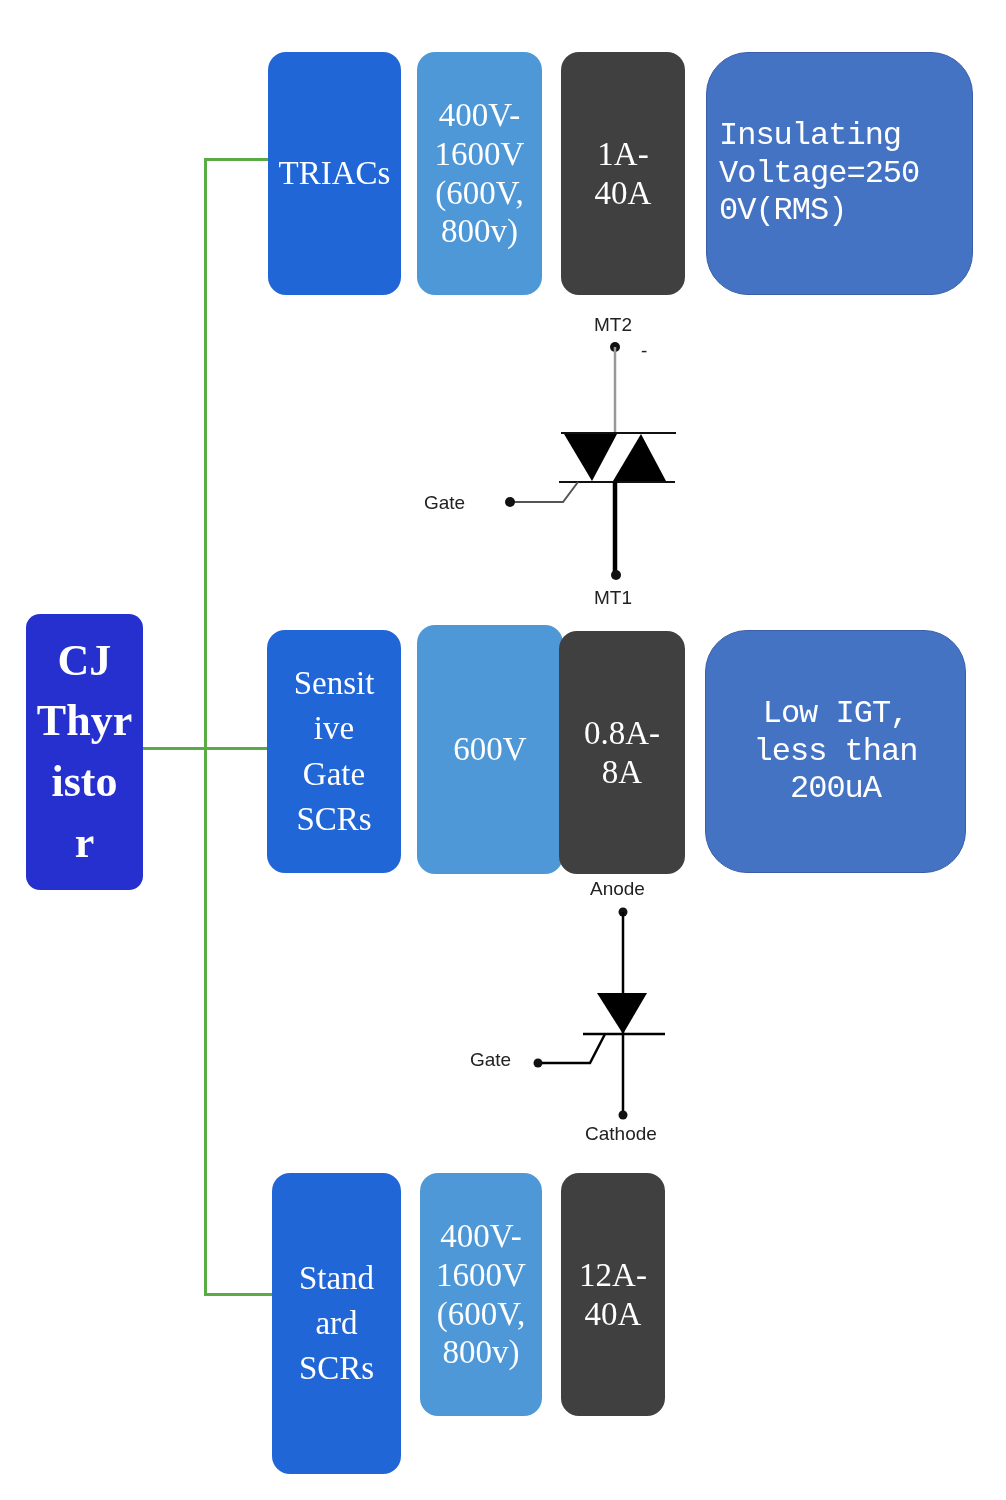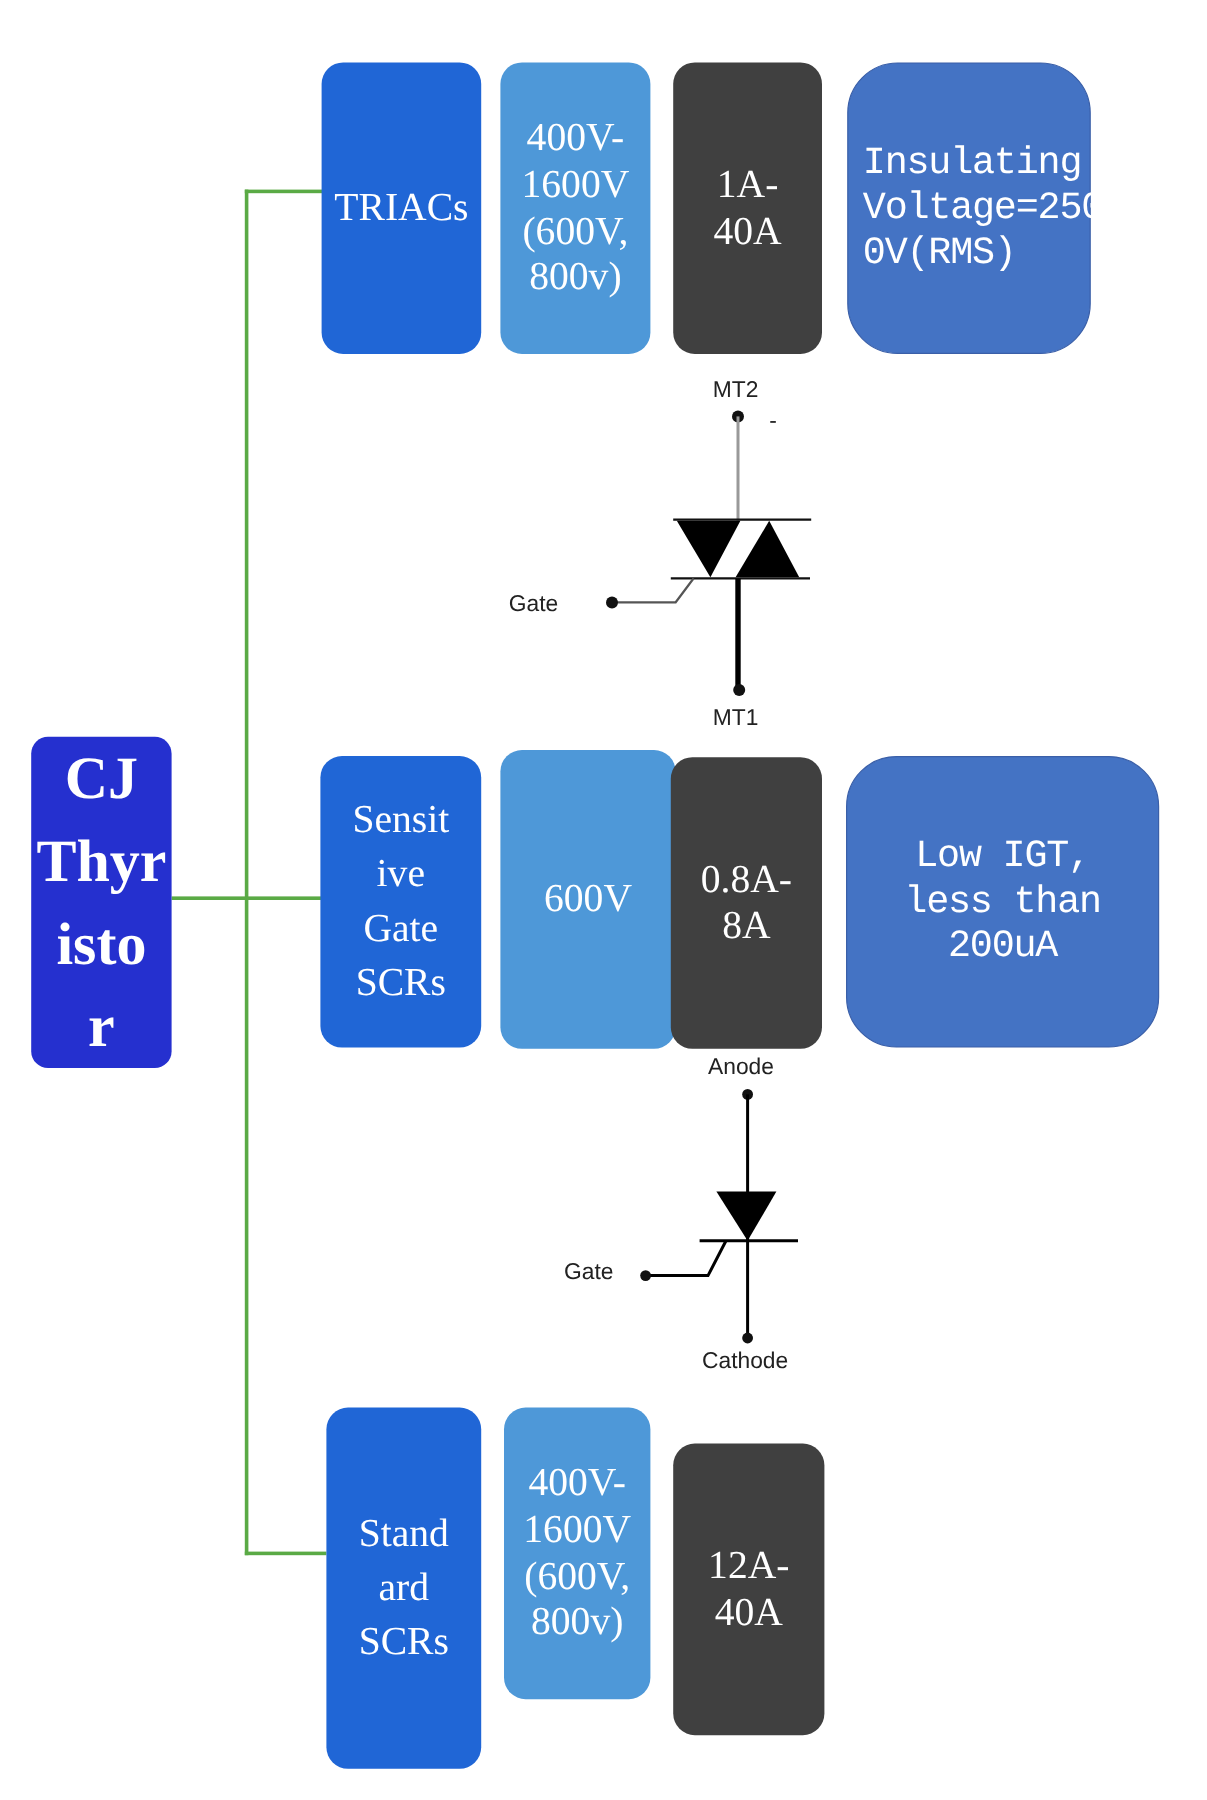--- a/index.html
+++ b/index.html
@@ -2,21 +2,21 @@
 <html><head>
   <meta charset="utf-8">
   <style>
     html, body { margin: 0; padding: 0; background: #ffffff; }
     body { width: 1006px; height: 1500px; position: relative; overflow: hidden;
            font-family: "Liberation Serif", "DejaVu Serif", serif; }
     .box { position: absolute; box-sizing: border-box; color: #ffffff;
            display: flex; align-items: center; justify-content: center;
            text-align: center; border-radius: 18px; }
     .box .txt { white-space: pre-line; line-height: 1.18; }
-    .root { background: #2530cf; border-radius: 14px; font-weight: bold; font-size: 50px; line-height: 1.35; }
+    .root { background: #2530cf; border-radius: 14px; font-weight: bold; font-size: 44px; line-height: 1.35; }
     .root .txt { line-height: 1.38; }
     .cat { background: #2066d6; font-size: 33px; }
     .volt { background: #4e98d8; font-size: 33px; justify-content: center; }
     .curr { background: #404040; font-size: 33px; }
     .feat { background: #4473c4; border: 1.5px solid #3a5fa8; border-radius: 42px; font-size: 33px; }
     .feat.left { justify-content: flex-start; text-align: left; padding-left: 12px; }
     .conn { position: absolute; background: #5aaa45; }
     svg.sym { position: absolute; left: 0; top: 0; width: 1006px; height: 1500px; pointer-events: none; }
     svg text { font-family: "Liberation Sans", "DejaVu Sans", sans-serif; font-size: 19px; fill: #222; }
   </style>
@@ -41,21 +41,21 @@
 <div class="box volt" style="left:417px; top:52px; width:125px; height:243px;">
   <span class="txt">400V-
 1600V
 (600V,
 800v)</span>
 </div>
 <div class="box curr" style="left:561px; top:52px; width:124px; height:243px;">
   <span class="txt">1A-
 40A</span>
 </div>
-<div class="box feat left" style="left:706px; top:52px; width:203px; height:243px;">
+<div class="box feat left" style="left:706px; top:52px; width:267px; height:243px;">
   <span class="txt" style="font-family:'Liberation Mono','DejaVu Sans Mono',monospace; font-size:32px; letter-spacing:-1px;">Insulating
 Voltage=250
 0V(RMS)</span>
 </div>
 
 <div class="box cat" style="left:267px; top:630px; width:134px; height:243px;">
   <span class="txt" style="line-height:1.37;">Sensit
 ive
 Gate
 SCRs</span>
@@ -77,21 +77,21 @@
   <span class="txt" style="line-height:1.37;">Stand
 ard
 SCRs</span>
 </div>
 <div class="box volt" style="left:420px; top:1173px; width:122px; height:243px;">
   <span class="txt">400V-
 1600V
 (600V,
 800v)</span>
 </div>
-<div class="box curr" style="left:561px; top:1203px; width:126px; height:243px;">
+<div class="box curr" style="left:561px; top:1173px; width:104px; height:243px;">
   <span class="txt">12A-
 40A</span>
 </div>
 
 <svg class="sym" viewBox="0 0 1006 1500">
 
   <g>
     <text x="594" y="331">MT2</text>
     <text x="641" y="357">-</text>
     <circle cx="615" cy="347" r="5" fill="#111"></circle>

